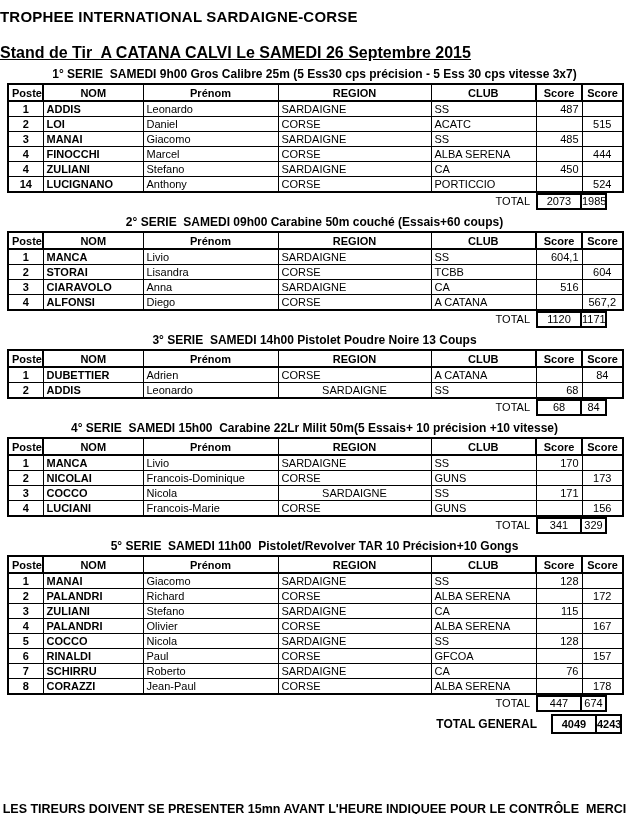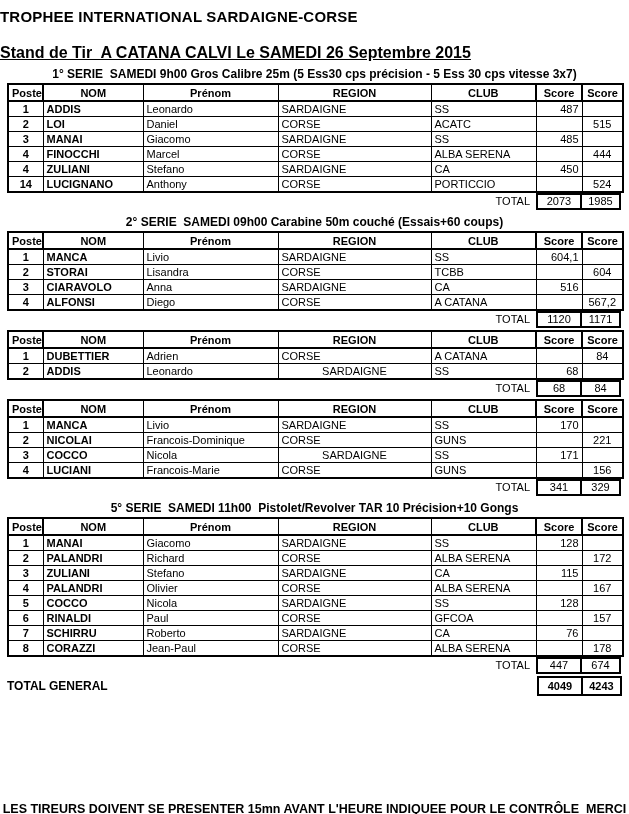--- a/index.html
+++ b/index.html
@@ -49,25 +49,25 @@
   .total-row{display:flex;width:615px;margin-left:7px;height:17px;align-items:flex-end;}
   .total-rule{width:423px;border-right:1px solid #666;}
   .total-label{
     width:99px;padding-right:6px;text-align:right;font-size:11px;line-height:17px;
   }
   .total-box{
     box-sizing:border-box;border:2px solid #000;text-align:center;
     font-size:11px;line-height:13px;background:#fff;
   }
   .total-box.b1{width:46px;}
-  .total-box.b2{width:41px;margin-left:-2px;}
+  .total-box.b2{width:27px;margin-left:-2px;}
 
   .grand-total-row{display:flex;width:615px;margin-left:7px;height:20px;margin-top:2px;}
   .grand-total-label{
-    flex:1;font-size:12px;font-weight:bold;line-height:20px;
+    flex:1;text-align:right;padding-right:14px;font-size:12px;font-weight:bold;line-height:20px;
   }
   .grand-total-row .total-box{font-weight:bold;line-height:16px;}
 
   .doc-footer{
     position:absolute;left:0;right:0;bottom:6px;text-align:center;
     font-size:12.5px;font-weight:bold;text-decoration:underline;white-space:pre;
   }
 </style>
 </head>
 <body>
@@ -229,20 +229,21 @@
     </table>
     <div class="total-row">
       <div class="total-rule"></div>
       <div class="total-label">TOTAL</div>
       <div class="total-box b1">1120</div>
       <div class="total-box b2">1171</div>
     </div>
   </div>
 
   <div class="series">
+    <div class="series-heading">3° SERIE  SAMEDI 14h00 Pistolet Poudre Noire 13 Coups</div>
     <table class="results">
       <colgroup>
         <col style="width:35px">
             <col style="width:100px">
             <col style="width:135px">
         <col style="width:153px">
             <col style="width:105px">
             <col style="width:46px">
             <col style="width:41px">
       </colgroup>
@@ -280,20 +281,21 @@
     </table>
     <div class="total-row">
       <div class="total-rule"></div>
       <div class="total-label">TOTAL</div>
       <div class="total-box b1">68</div>
       <div class="total-box b2">84</div>
     </div>
   </div>
 
   <div class="series">
+    <div class="series-heading">4° SERIE  SAMEDI 15h00  Carabine 22Lr Milit 50m(5 Essais+ 10 précision +10 vitesse)</div>
     <table class="results">
       <colgroup>
         <col style="width:35px">
             <col style="width:100px">
             <col style="width:135px">
         <col style="width:153px">
             <col style="width:105px">
             <col style="width:46px">
             <col style="width:41px">
       </colgroup>
@@ -318,21 +320,21 @@
               <td class="col-score-1">170</td>
               <td class="col-score-2"></td>
             </tr>
             <tr>
               <td class="col-poste">2</td>
               <td class="col-nom">NICOLAI</td>
               <td class="col-prenom">Francois-Dominique</td>
               <td class="col-region">CORSE</td>
               <td class="col-club">GUNS</td>
               <td class="col-score-1"></td>
-              <td class="col-score-2">221</td>
+              <td class="col-score-2">173</td>
             </tr>
             <tr>
               <td class="col-poste">3</td>
               <td class="col-nom">COCCO</td>
               <td class="col-prenom">Nicola</td>
               <td class="col-region region-center">SARDAIGNE</td>
               <td class="col-club club-large">SS</td>
               <td class="col-score-1">171</td>
               <td class="col-score-2"></td>
             </tr>

